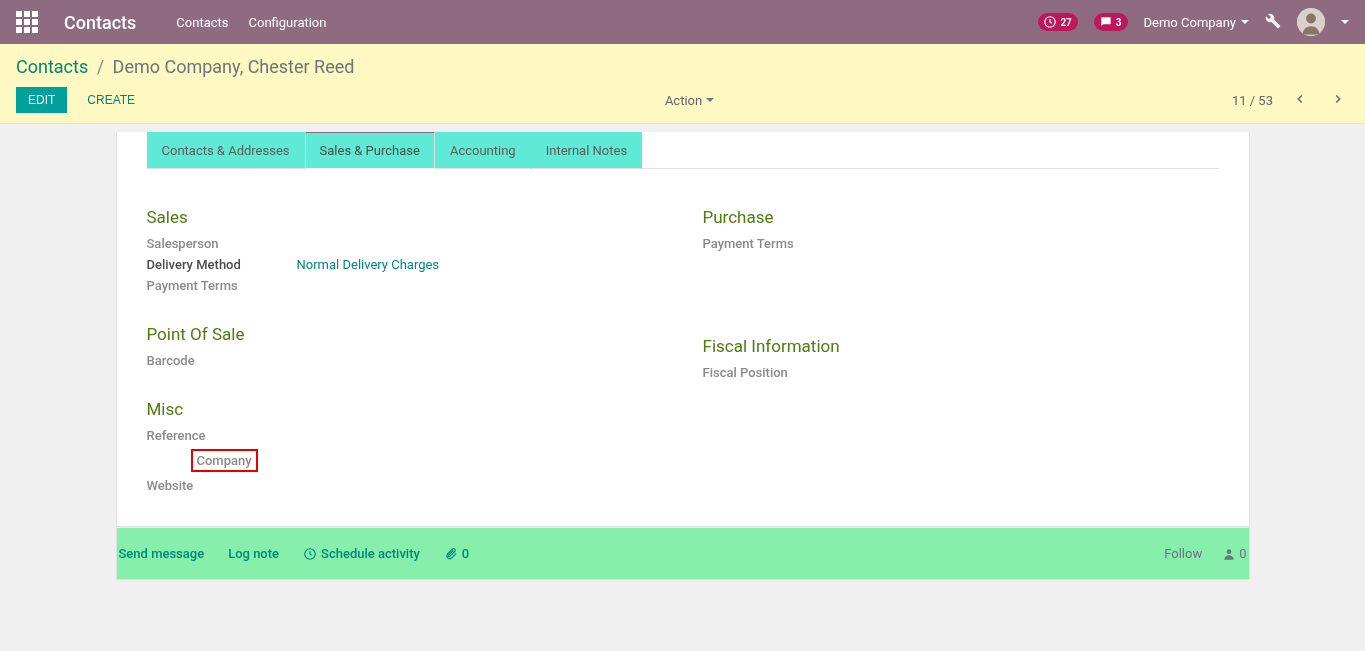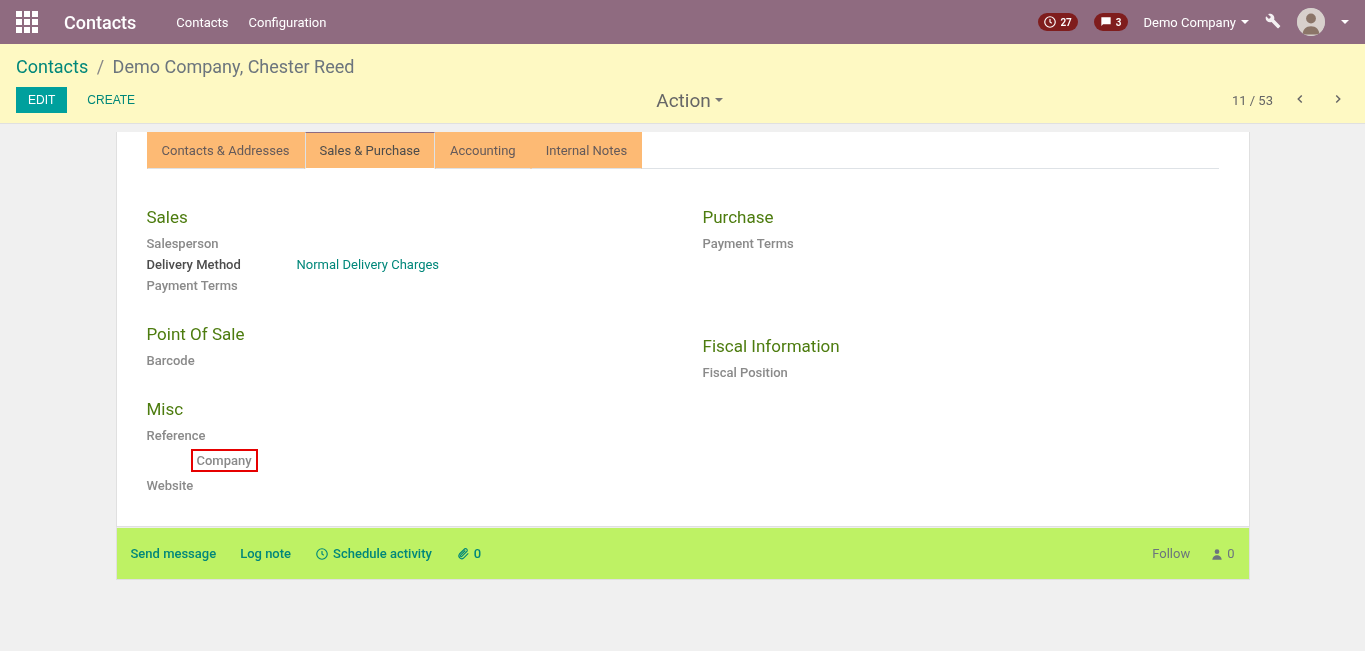--- a/index.html
+++ b/index.html
@@ -7,62 +7,62 @@
 
 
 .navbar { background: #8f6b80; height: 44px; display: flex; align-items: center; padding: 0 16px; color: #fff; }
 .apps-icon { width: 28px; display: flex; flex-wrap: wrap; gap: 2px; cursor: pointer; }
 .apps-icon span { width: 6px; height: 6px; background: #fff; }
 .brand { font-size: 18px; font-weight: 500; margin-left: 20px; margin-right: 40px; }
 .nav-menu { display: flex; gap: 20px; font-size: 13px; }
 .nav-menu a { color: #fff; text-decoration: none; cursor: pointer; }
 .spacer { flex: 1; }
 .nav-right { display: flex; align-items: center; gap: 16px; }
-.badge-pill { background: #7f1d1d; color: #fff; border-radius: 12px; padding: 2px 6px 2px 5px; display: inline-flex; align-items: center; font-size: 12px; gap: 3px; cursor: pointer; }
+.badge-pill { background: #be185d; color: #fff; border-radius: 12px; padding: 2px 6px 2px 5px; display: inline-flex; align-items: center; font-size: 12px; gap: 3px; cursor: pointer; }
 .badge-pill .count { font-weight: 600; font-size: 10px; }
 .company-select { display: flex; align-items: center; gap: 5px; cursor: pointer; font-size: 13px; }
 .caret-down { width: 0; height: 0; border-left: 4px solid transparent; border-right: 4px solid transparent; border-top: 4px solid #fff; }
 .debug-icon { cursor: pointer; opacity: 0.9; }
 .avatar { width: 28px; height: 28px; border-radius: 50%; background: #ccc; display: flex; align-items: center; justify-content: center; overflow: hidden; }
 .avatar svg { width: 100%; height: 100%; }
 
 
 .control-bar { background: #fef9c3; border-bottom: 1px solid #e0e0e0; padding: 0 16px; }
 .breadcrumb { padding: 12px 0 4px; font-size: 18px; color: #6c757d; }
 .breadcrumb a { color: #00877a; text-decoration: none; }
 .breadcrumb .sep { margin: 0 4px; color: #888; }
 .ctrl-row { display: flex; align-items: center; padding: 6px 0 10px; }
 .btn-edit { background: #00a09d; color: #fff; border: none; padding: 6px 12px; font-size: 12px; font-weight: 500; cursor: pointer; }
 .btn-create { background: none; color: #00877a; border: none; padding: 6px 12px; font-size: 12px; font-weight: 500; cursor: pointer; margin-left: 8px; }
-.action-dd { margin-left: auto; margin-right: auto; display: flex; align-items: center; gap: 4px; cursor: pointer; color: #666; font-size: 19px; }
+.action-dd { margin-left: auto; margin-right: auto; display: flex; align-items: center; gap: 4px; cursor: pointer; color: #666; font-size: 13px; }
 .caret-grey { width: 0; height: 0; border-left: 4px solid transparent; border-right: 4px solid transparent; border-top: 4px solid #777; }
 .pager { display: flex; align-items: center; gap: 16px; color: #666; font-size: 13px; }
 .pager-btn { cursor: pointer; color: #666; padding: 2px 4px; }
 
 
 .main-wrap { height: calc(651px - 44px - 84px); overflow-y: auto; position: relative; }
 .sheet { background: #fff; max-width: 1134px; margin: 0 auto; border: 1px solid #e0e0e0; border-top: none; padding: 0 0 30px; }
 .tabs { display: flex; border-bottom: 1px solid #dee2e6; margin: 8px 30px 0; }
-.tab { padding: 10px 14px; border: 1px solid transparent; cursor: pointer; font-size: 13px; color: #645a5a; background: #fdba74; margin-bottom: -1px; }
+.tab { padding: 10px 14px; border: 1px solid transparent; cursor: pointer; font-size: 13px; color: #645a5a; background: #5eead4; margin-bottom: -1px; }
 .tab.active { border: 1px solid #dee2e6; border-top: 1px solid #8f6b80; border-bottom-color: #fff; color: #4c4c4c; }
 .tab:not(.active) { border-bottom: 1px solid #dee2e6; }
 
 .form-body { display: flex; padding: 10px 30px 0; gap: 40px; }
 .col { flex: 1; }
 .sect-title { font-size: 17px; color: #4d7c0f; margin: 28px 0 6px; font-weight: 400; }
 .field-row { display: flex; padding: 3px 0; font-size: 13px; }
 .field-label { width: 150px; color: #8a8a8a; font-weight: 500; }
 .field-label.dark { color: #4c4c4c; }
 .field-value { color: #4c4c4c; }
 .field-value.link { color: #00877a; cursor: pointer; }
 
 .hl-company { border: 2px solid #e60000; padding: 2px 4px; display: inline-block; margin-left: 44px; }
 
 
-.chatter { background: #bef264; max-width: 1134px; margin: 0 auto; border: 1px solid #e0e0e0; border-top: 1px solid #eee; padding: 18px 14px; display: flex; align-items: center; font-size: 13px; }
+.chatter { background: #86efac; max-width: 1134px; margin: 0 auto; border: 1px solid #e0e0e0; border-top: 1px solid #eee; padding: 18px 2px; display: flex; align-items: center; font-size: 13px; }
 .chatter-left { display: flex; gap: 24px; align-items: center; }
 .chatter-link { color: #00877a; font-weight: 500; cursor: pointer; display: flex; align-items: center; gap: 4px; }
 .chatter-right { margin-left: auto; display: flex; gap: 20px; align-items: center; text-align: right; }
 .follow { color: #6c757d; cursor: pointer; }
 .followers { display: flex; align-items: center; gap: 3px; color: #6c757d; cursor: pointer; }
 
 
 .main-wrap::-webkit-scrollbar { width: 14px; }
 .main-wrap::-webkit-scrollbar-track { background: #f0f0f0; }
 .main-wrap::-webkit-scrollbar-thumb { background: #c0c0c0; }

